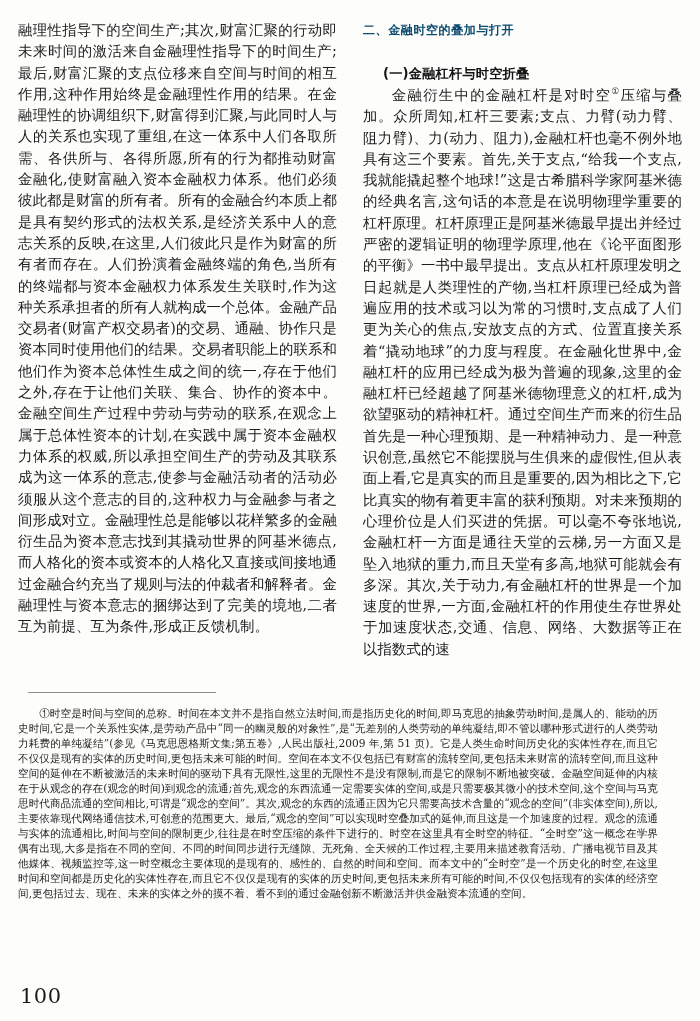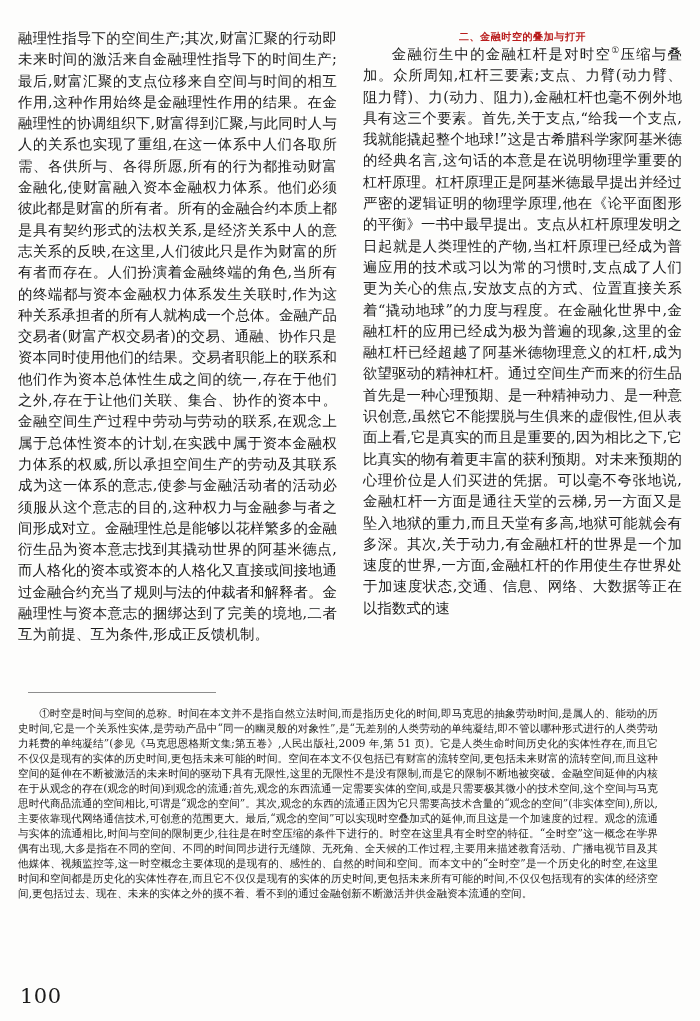--- a/index.html
+++ b/index.html
@@ -15,42 +15,41 @@
     position: relative;
     width: 700px;
     height: 1021px;
     background: #fdfdfc;
     overflow: hidden;
     box-sizing: border-box;
   }
   
   .columns {
     position: absolute;
-    top: 16px;
+    top: 8px;
     left: 18px;
     width: 664px;
     height: 672px;
     display: flex;
     gap: 26px;
   }
   .col {
     width: 319px;
     box-sizing: border-box;
   }
   .col-left { padding-top: 12px; }
   .col-right { padding-top: 0px; }
 
   .section-heading {
     font-family: "DejaVu Sans", "Liberation Sans", sans-serif;
     font-weight: bold;
-    font-size: 10px;
-    text-align: center;
+    font-size: 12px;
     letter-spacing: 0.6px;
     margin: 14px 0 0 0;
-    color: #b91c1c;
+    color: #0c4a6e;
   }
   .sub-heading {
     font-family: "DejaVu Sans", "Liberation Sans", sans-serif;
     font-weight: bold;
     font-size: 13.2px;
     margin: 26px 0 2px 0;
     padding-left: 20px;
     letter-spacing: 0.2px;
     color: #141414;
   }
@@ -112,20 +111,21 @@
 
   <div class="columns">
 
     <div class="col col-left">
       <p class="body-text cont">融理性指导下的空间生产;其次,财富汇聚的行动即未来时间的激活来自金融理性指导下的时间生产;最后,财富汇聚的支点位移来自空间与时间的相互作用,这种作用始终是金融理性作用的结果。在金融理性的协调组织下,财富得到汇聚,与此同时人与人的关系也实现了重组,在这一体系中人们各取所需、各供所与、各得所愿,所有的行为都推动财富金融化,使财富融入资本金融权力体系。他们必须彼此都是财富的所有者。所有的金融合约本质上都是具有契约形式的法权关系,是经济关系中人的意志关系的反映,在这里,人们彼此只是作为财富的所有者而存在。人们扮演着金融终端的角色,当所有的终端都与资本金融权力体系发生关联时,作为这种关系承担者的所有人就构成一个总体。金融产品交易者(财富产权交易者)的交易、通融、协作只是资本同时使用他们的结果。交易者职能上的联系和他们作为资本总体性生成之间的统一,存在于他们之外,存在于让他们关联、集合、协作的资本中。金融空间生产过程中劳动与劳动的联系,在观念上属于总体性资本的计划,在实践中属于资本金融权力体系的权威,所以承担空间生产的劳动及其联系成为这一体系的意志,使参与金融活动者的活动必须服从这个意志的目的,这种权力与金融参与者之间形成对立。金融理性总是能够以花样繁多的金融衍生品为资本意志找到其撬动世界的阿基米德点,而人格化的资本或资本的人格化又直接或间接地通过金融合约充当了规则与法的仲裁者和解释者。金融理性与资本意志的捆绑达到了完美的境地,二者互为前提、互为条件,形成正反馈机制。</p>
     </div>
 
     <div class="col col-right">
       <h2 class="section-heading">二、金融时空的叠加与打开</h2>
 
+      <h3 class="sub-heading">(一)金融杠杆与时空折叠</h3>
 
       <p class="body-text"><span>金融衍生中的金融杠杆是对时空</span><sup class="fn-ref">①</sup><span>压缩与叠加。众所周知,杠杆三要素;支点、力臂(动力臂、阻力臂)、力(动力、阻力),金融杠杆也毫不例外地具有这三个要素。首先,关于支点,“给我一个支点,我就能撬起整个地球!”这是古希腊科学家阿基米德的经典名言,这句话的本意是在说明物理学重要的杠杆原理。杠杆原理正是阿基米德最早提出并经过严密的逻辑证明的物理学原理,他在《论平面图形的平衡》一书中最早提出。支点从杠杆原理发明之日起就是人类理性的产物,当杠杆原理已经成为普遍应用的技术或习以为常的习惯时,支点成了人们更为关心的焦点,安放支点的方式、位置直接关系着“撬动地球”的力度与程度。在金融化世界中,金融杠杆的应用已经成为极为普遍的现象,这里的金融杠杆已经超越了阿基米德物理意义的杠杆,成为欲望驱动的精神杠杆。通过空间生产而来的衍生品首先是一种心理预期、是一种精神动力、是一种意识创意,虽然它不能摆脱与生俱来的虚假性,但从表面上看,它是真实的而且是重要的,因为相比之下,它比真实的物有着更丰富的获利预期。对未来预期的心理价位是人们买进的凭据。可以毫不夸张地说,金融杠杆一方面是通往天堂的云梯,另一方面又是坠入地狱的重力,而且天堂有多高,地狱可能就会有多深。其次,关于动力,有金融杠杆的世界是一个加速度的世界,一方面,金融杠杆的作用使生存世界处于加速度状态,交通、信息、网络、大数据等正在以指数式的速</span></p>
     </div>
 
   </div>
 
   <div class="footnote-rule"></div>
 
   <div class="footnote">①时空是时间与空间的总称。时间在本文并不是指自然立法时间,而是指历史化的时间,即马克思的抽象劳动时间,是属人的、能动的历史时间,它是一个关系性实体,是劳动产品中“同一的幽灵般的对象性”,是“无差别的人类劳动的单纯凝结,即不管以哪种形式进行的人类劳动力耗费的单纯凝结”(参见《马克思恩格斯文集;第五卷》,人民出版社,2009 年,第 51 页)。它是人类生命时间历史化的实体性存在,而且它不仅仅是现有的实体的历史时间,更包括未来可能的时间。空间在本文不仅包括已有财富的流转空间,更包括未来财富的流转空间,而且这种空间的延伸在不断被激活的未来时间的驱动下具有无限性,这里的无限性不是没有限制,而是它的限制不断地被突破。金融空间延伸的内核在于从观念的存在(观念的时间)到观念的流通;首先,观念的东西流通一定需要实体的空间,或是只需要极其微小的技术空间,这个空间与马克思时代商品流通的空间相比,可谓是“观念的空间”。其次,观念的东西的流通正因为它只需要高技术含量的“观念的空间”(非实体空间),所以,主要依靠现代网络通信技术,可创意的范围更大。最后,“观念的空间”可以实现时空叠加式的延伸,而且这是一个加速度的过程。观念的流通与实体的流通相比,时间与空间的限制更少,往往是在时空压缩的条件下进行的。时空在这里具有全时空的特征。“全时空”这一概念在学界偶有出现,大多是指在不同的空间、不同的时间同步进行无缝隙、无死角、全天候的工作过程,主要用来描述教育活动、广播电视节目及其他媒体、视频监控等,这一时空概念主要体现的是现有的、感性的、自然的时间和空间。而本文中的“全时空”是一个历史化的时空,在这里时间和空间都是历史化的实体性存在,而且它不仅仅是现有的实体的历史时间,更包括未来所有可能的时间,不仅仅包括现有的实体的经济空间,更包括过去、现在、未来的实体之外的摸不着、看不到的通过金融创新不断激活并供金融资本流通的空间。</div>
 

